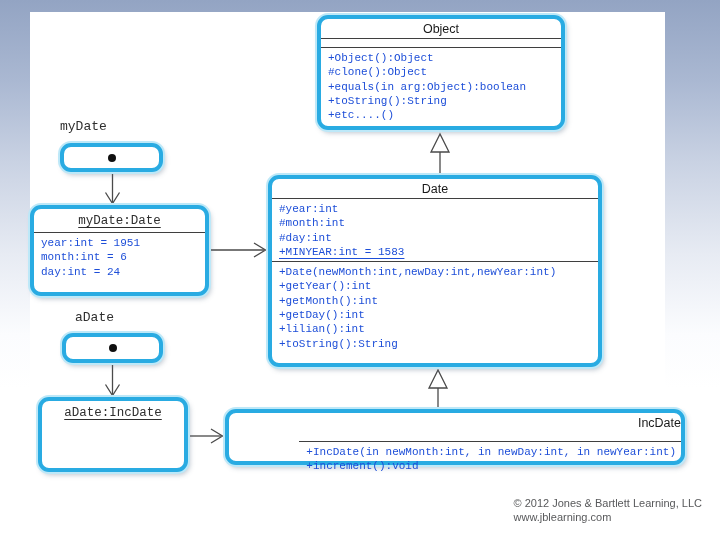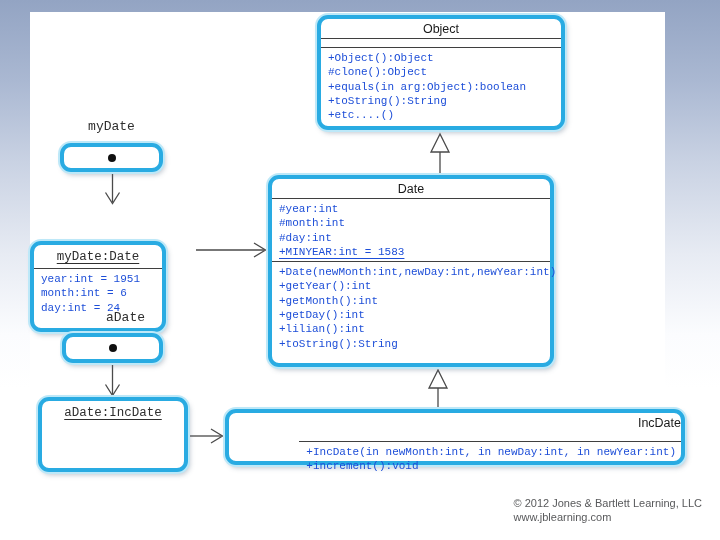--- a/index.html
+++ b/index.html
@@ -34,21 +34,21 @@
     font-size:11px; line-height:14.3px; color:#1d4ed8; white-space:pre;
   }
   .m.u, .obj-title { text-decoration:underline; text-underline-offset:3px; }
   .obj-title {
     font-family:"Liberation Mono","DejaVu Sans Mono", monospace;
     font-size:12.5px; color:#2e2e2e; text-align:center; padding:5px 0 4px;
   }
   .ref-box { display:flex; align-items:center; justify-content:center; }
   .dot { width:8px; height:8px; border-radius:50%; background:#101010; }
   .ref-label {
-    position:absolute; z-index:2; text-align:center;
+    position:absolute; z-index:2; text-align:left;
     font-family:"Liberation Mono","DejaVu Sans Mono", monospace;
     font-size:13px; color:#2e2e2e;
   }
   .copyright {
     position:absolute; z-index:3; right:18px; top:497px; 
     font-size:11px; line-height:13.5px; color:#58595b;
   }
 </style>
 </head>
 <body>
@@ -93,21 +93,21 @@
   <div class="sec empty"></div>
   <div class="sec members">
     <div class="m">+Object():Object</div>
     <div class="m">#clone():Object</div>
     <div class="m">+equals(in arg:Object):boolean</div>
     <div class="m">+toString():String</div>
     <div class="m">+etc....()</div>
   </div>
 </div>
 
-<div class="uml-box" style="left:268px; top:175px; width:286px; height:192px;">
+<div class="uml-box" style="left:268px; top:175px; width:334px; height:192px;">
   <div class="uml-title">Date</div>
   <div class="sec members" style="flex:0 0 auto;">
     <div class="m">#year:int</div>
     <div class="m">#month:int</div>
     <div class="m">#day:int</div>
     <div class="m u">+MINYEAR:int = 1583</div>
   </div>
   <div class="sec members">
     <div class="m">+Date(newMonth:int,newDay:int,newYear:int)</div>
     <div class="m">+getYear():int</div>
@@ -125,21 +125,21 @@
     <div class="m">+IncDate(in newMonth:int, in newDay:int, in newYear:int)</div>
     <div class="m">+increment():void</div>
   </div>
 </div>
 
 <div class="ref-label" style="left:60px; top:119px; width:103px;">myDate</div>
 <div class="ref-box" style="left:60px; top:143px; width:103px; height:29px;">
   <span class="dot"></span>
 </div>
 
-<div class="uml-box" style="left:30px; top:205px; width:136px; height:91px;margin-top:36px;">
+<div class="uml-box" style="left:30px; top:205px; width:179px; height:91px;">
   <div class="obj-title">myDate:Date</div>
   <div class="sec members">
     <div class="m">year:int = 1951</div>
     <div class="m">month:int = 6</div>
     <div class="m">day:int = 24</div>
   </div>
 </div>
 
 <div class="ref-label" style="left:75px; top:310px; width:101px;">aDate</div>
 <div class="ref-box" style="left:62px; top:333px; width:101px; height:30px;">

